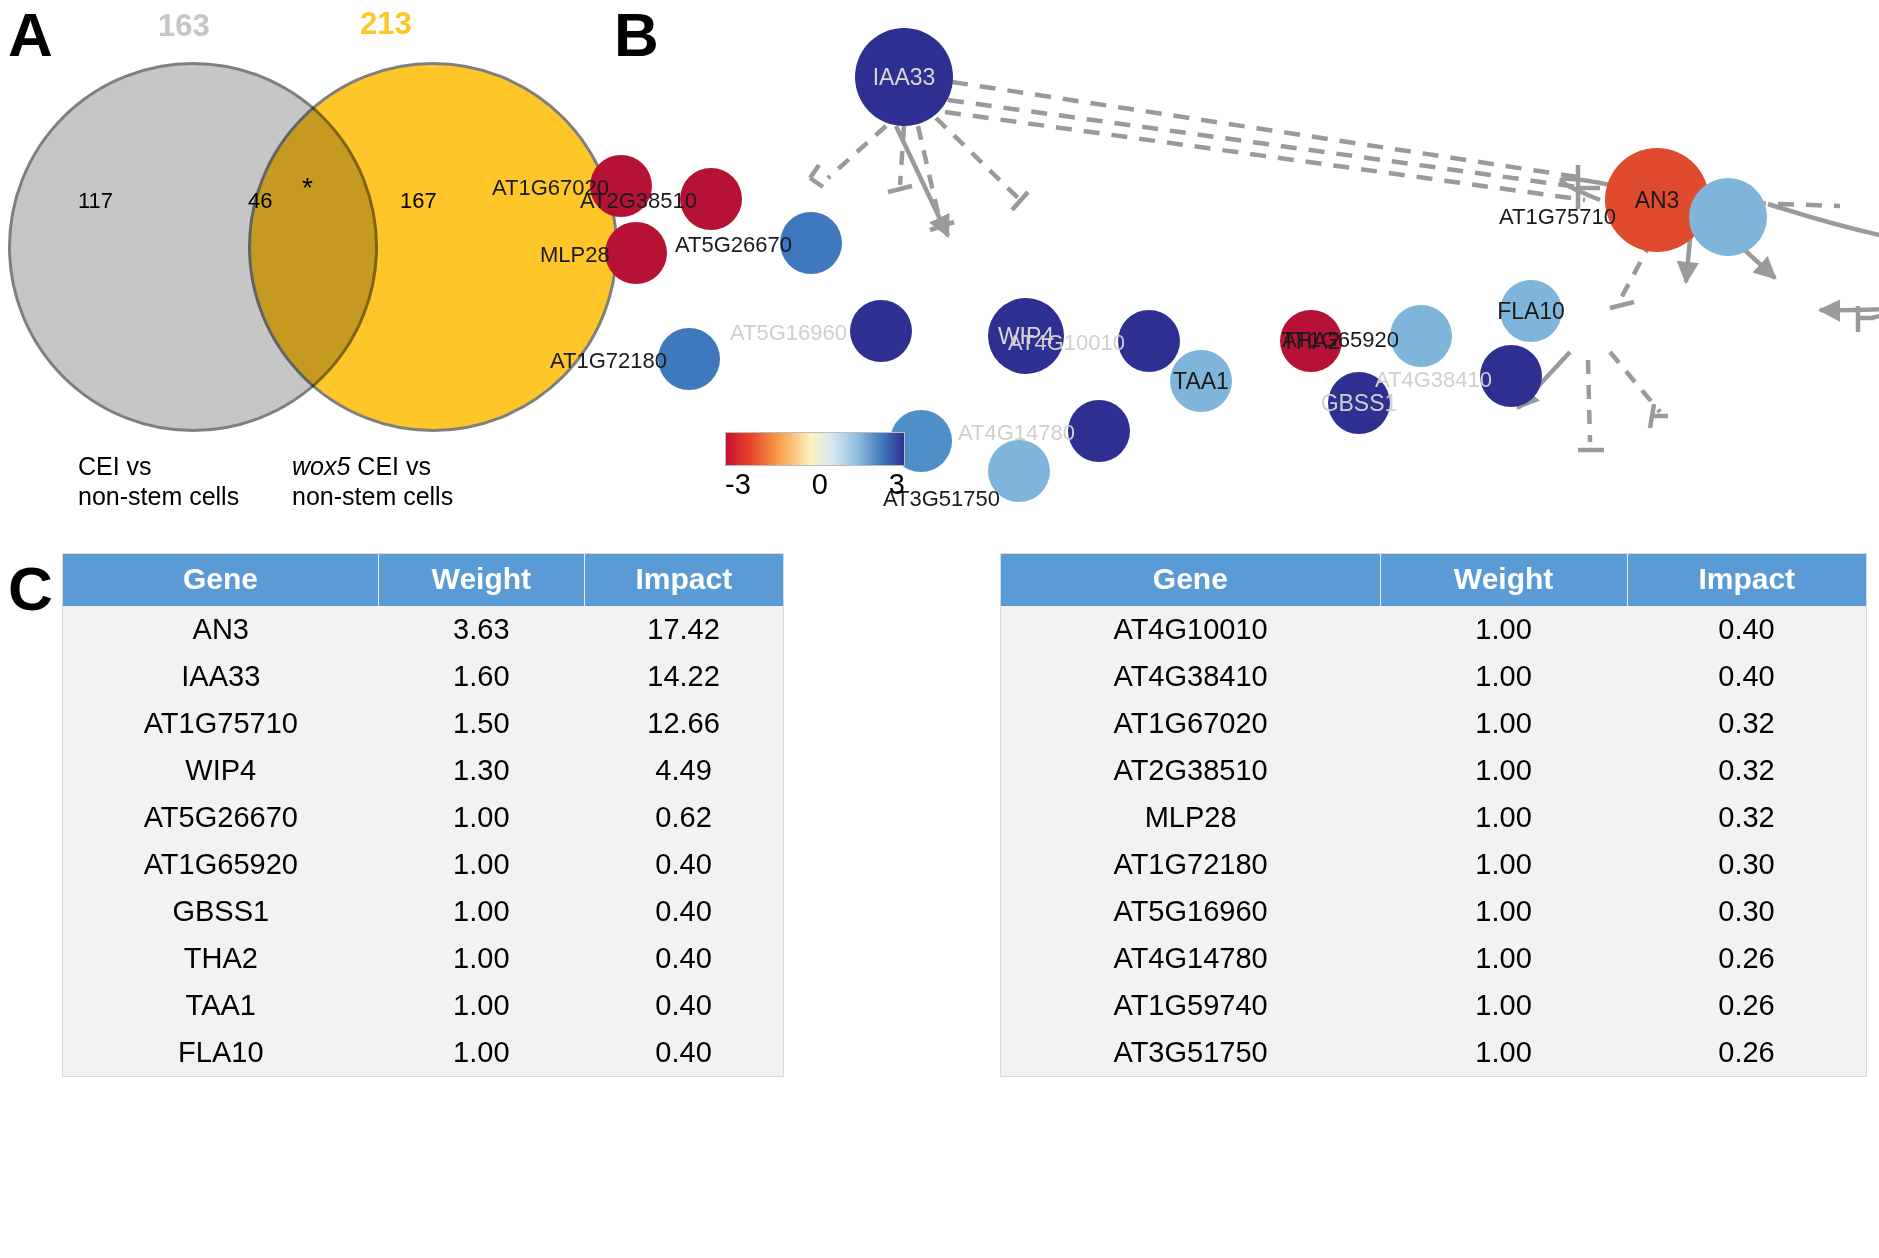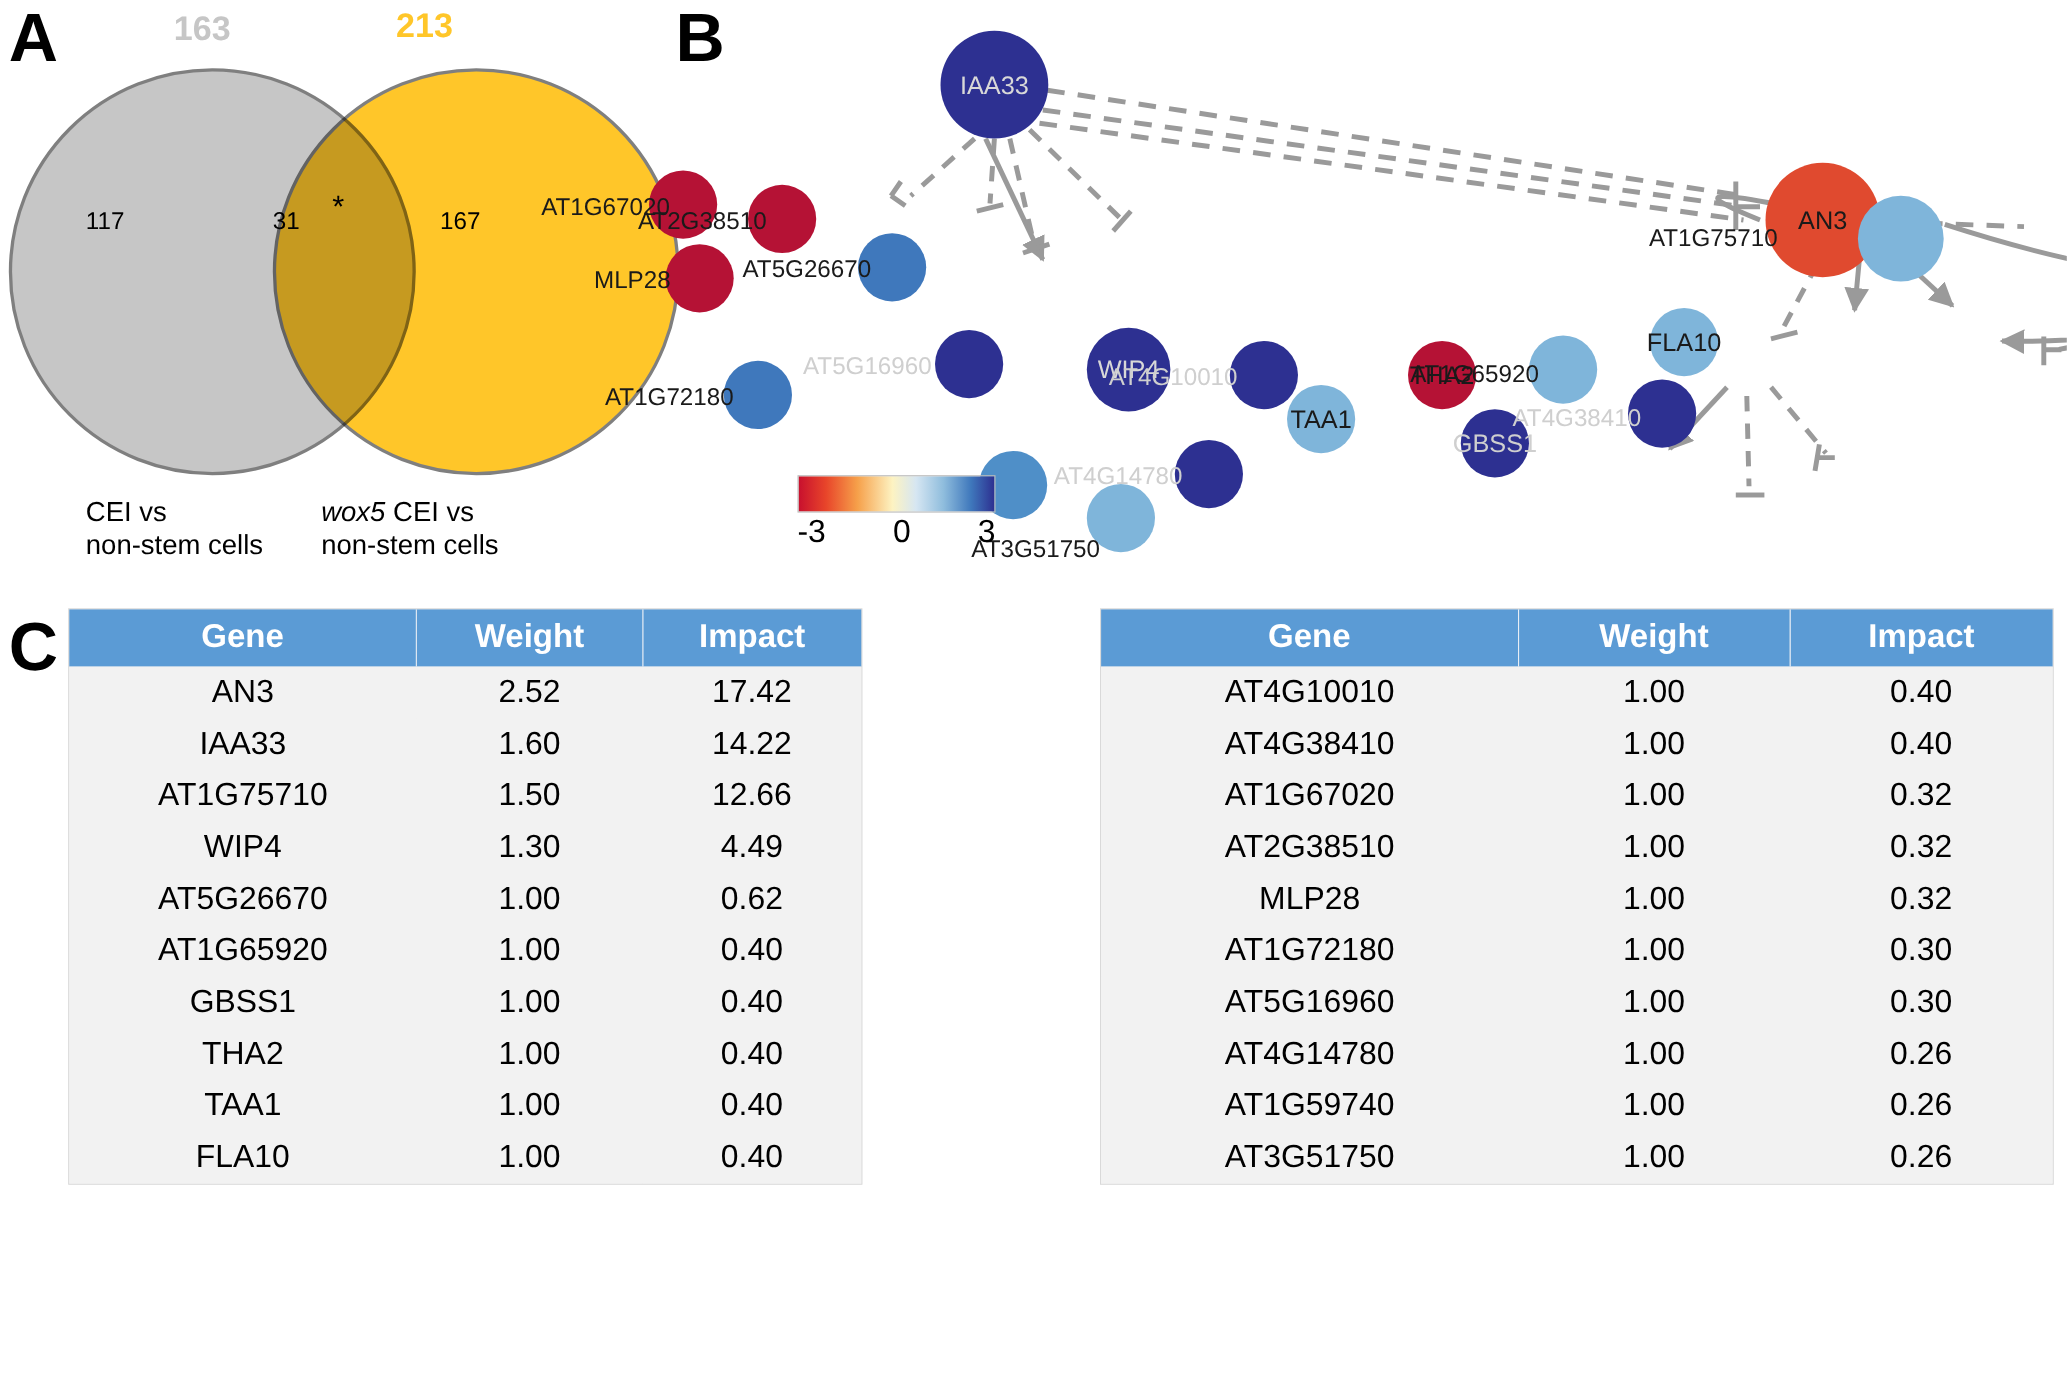--- a/index.html
+++ b/index.html
@@ -57,21 +57,21 @@
 </head>
 <body>
 
 <div id="panel-a">
   <div class="panel-letter" style="left:8px;top:4px;">A</div>
   <div id="venn-left" class="venn-circle"></div>
   <div id="venn-right" class="venn-circle"></div>
   <div id="venn-total-left" class="venn-total">163</div>
   <div id="venn-total-right" class="venn-total">213</div>
   <div id="venn-count-left" class="venn-count">117</div>
-  <div id="venn-count-both" class="venn-count">31</div>
+  <div id="venn-count-both" class="venn-count">46</div>
   <div id="venn-star">*</div>
   <div id="venn-count-right" class="venn-count">167</div>
   <div id="venn-label-left" class="venn-label">
     <span>CEI vs</span><br>
     <span>non-stem cells</span>
   </div>
   <div id="venn-label-right" class="venn-label">
     <span class="ital">wox5</span><span> CEI vs</span><br>
     <span>non-stem cells</span>
   </div>
@@ -202,21 +202,21 @@
       <thead>
           <tr>
             <th>Gene</th>
             <th>Weight</th>
             <th>Impact</th>
           </tr>
         </thead>
       <tbody>
           <tr>
             <td>AN3</td>
-            <td>2.52</td>
+            <td>3.63</td>
             <td>17.42</td>
           </tr>
           <tr>
             <td>IAA33</td>
             <td>1.60</td>
             <td>14.22</td>
           </tr>
           <tr>
             <td>AT1G75710</td>
             <td>1.50</td>

